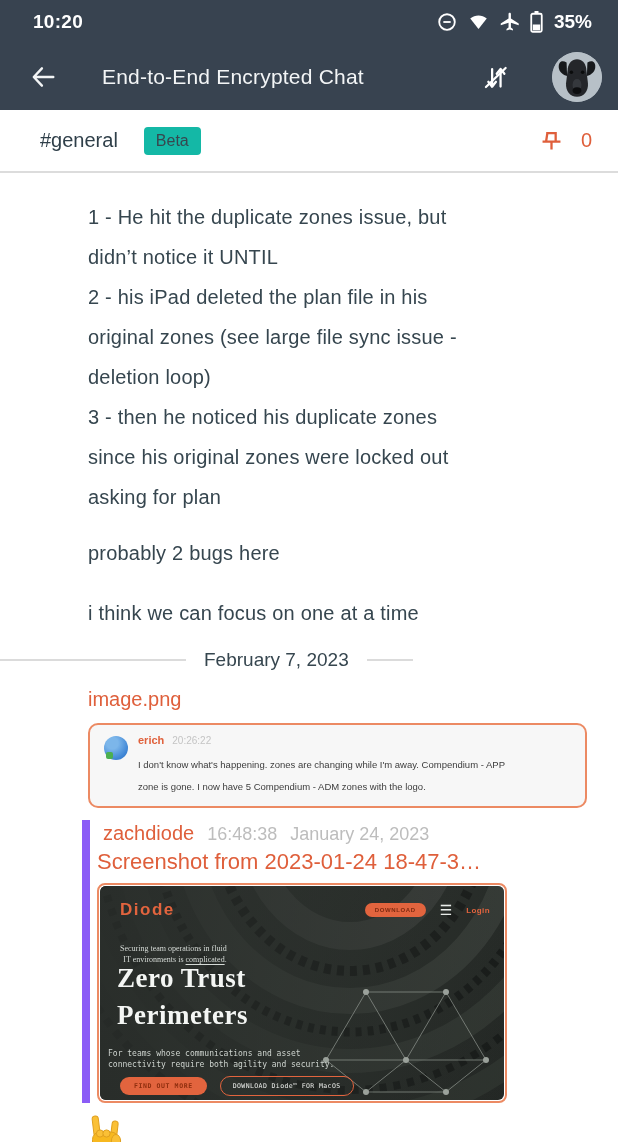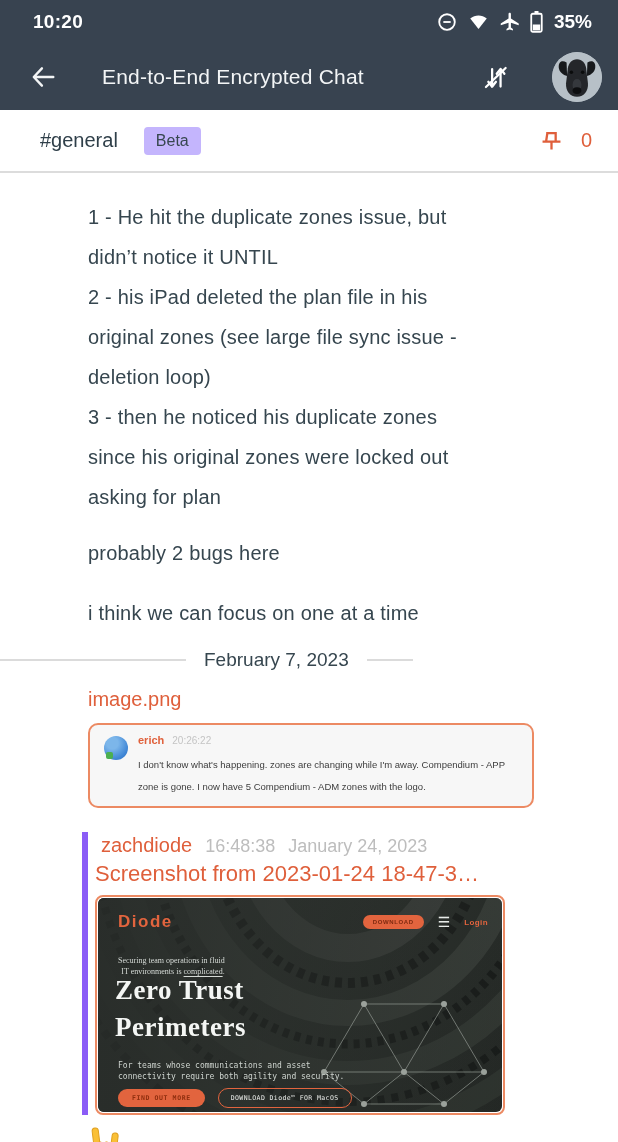--- a/index.html
+++ b/index.html
@@ -20,21 +20,21 @@
   .appbar .back { width:30px; height:30px; display:flex; align-items:center; justify-content:center; }
   .appbar .title { font-size:21px; font-weight:400; margin-left:18px; letter-spacing:.2px; }
   .appbar .spacer { flex:1; }
   .appbar .mute { width:30px; height:30px; margin-right:16px; display:flex; align-items:center; justify-content:center; }
   .avatar { width:50px; height:50px; border-radius:50%; overflow:hidden; background:#b7c0c7; }
 
   
   .channelbar { height:63px; background:#fff; border-bottom:2px solid #dcdcdc;
                 display:flex; align-items:center; padding:0 26px 0 40px; }
   .channel-name { font-size:20px; color:#2f3f49; font-weight:500; }
-  .badge { background:#c4b5fd; color:#37474f; font-size:16px; border-radius:4px;
+  .badge { background:#14b8a6; color:#37474f; font-size:16px; border-radius:4px;
            padding:5px 12px; margin-left:26px; }
   .channelbar .spacer { flex:1; }
   .pin-wrap { display:flex; align-items:center; gap:17px; }
   .pin-count { color:#df5f3b; font-size:20px; }
 
   
   .content { padding-left:88px; }
   .msg-line { font-size:20px; line-height:40px; color:#36464f; white-space:nowrap; letter-spacing:.2px; }
   .thread { margin-top:24px; }
   .p-standalone { margin-top:16px; }
@@ -44,35 +44,35 @@
   .divider { display:flex; align-items:center; margin-top:14px; height:26px; }
   .dl { height:2px; background:#dbdbdb; }
   .dl.left { width:186px; }
   .dl.right { width:46px; }
   .divider .dtext { font-size:19px; color:#36464f; margin:0 18px; }
 
   
   .attach { margin-top:13px; margin-left:88px; font-size:20px; color:#df5f3b; line-height:27px; }
 
   
-  .quote-card { margin-top:10px; margin-left:88px; width:446px; border:2px solid #ec8a63;
+  .quote-card { margin-top:10px; margin-left:88px; width:499px; border:2px solid #ec8a63;
                 border-radius:10px; background:#f7f7f7; padding:9px 14px 8px 14px;
                 display:flex; align-items:flex-start; }
   .q-avatar { width:24px; height:24px; border-radius:50%; margin-right:10px; flex:0 0 auto;
               background:radial-gradient(circle at 35% 30%, #7cb6ea 0 25%, #3f86d6 70%, #2f6db8 100%);
               position:relative; margin-top:2px; }
   .q-avatar::after { content:""; position:absolute; left:2px; bottom:1px; width:7px; height:7px;
                      border-radius:2px; background:#4caf50; }
   .q-head { display:flex; align-items:baseline; gap:8px; height:20px; }
   .q-author { color:#e0613c; font-size:11px; font-weight:700; }
   .q-time { color:#c4c4c4; font-size:10px; }
   .q-line { font-size:9.5px; line-height:22px; color:#3d3d3d; white-space:nowrap; }
 
   
-  .reply { margin-top:24px; margin-left:82px; border-left:6px solid #8b5cf6; padding-left:7px; }
+  .reply { margin-top:12px; margin-left:82px; border-left:8px solid #8b5cf6; padding-left:7px; }
   .r-head { display:flex; align-items:baseline; gap:13px; line-height:26px; padding-left:6px; }
   .r-author { color:#df5f3b; font-size:20px; font-weight:500; }
   .r-time, .r-date { color:#bdbdbd; font-size:18px; }
   .r-file { color:#df5f3b; font-size:22px; line-height:29px; }
 
   
   .site-card { margin-top:7px; width:410px; height:220px; border:2px solid #ec8a63;
                border-radius:8px; padding:1px; background:#fff; }
   .site { position:relative; width:100%; height:100%; border-radius:6px; overflow:hidden;
           background:linear-gradient(120deg,#343935 0%,#2b302c 55%,#232724 100%); }
@@ -85,21 +85,21 @@
   .nav-right { margin-left:auto; display:flex; align-items:center; gap:14px; }
   .dl-pill { background:#e2643e; color:#7e2a10; font-size:6px; font-weight:700; letter-spacing:.6px;
              padding:4px 10px; border-radius:9px; }
   .burger { color:#e8ece9; font-size:14px; line-height:1; }
   .login { color:#e2643e; font-size:8px; font-weight:700; letter-spacing:.4px; }
   .tagline { position:absolute; top:57px; left:20px; font-family:Liberation Serif, serif;
              font-size:8px; line-height:11px; color:#d5dad6;text-align:right; }
   .tagline u { text-underline-offset:1.5px; }
   .site-h1 { position:absolute; top:74px; left:17px; color:#f4f6f4; font-size:27px; line-height:37px;
              font-weight:600; letter-spacing:.5px;font-family:Liberation Serif, serif; }
-  .site-sub { position:absolute; top:162px; left:20px; font-family:"DejaVu Sans Mono","Liberation Mono",monospace;
+  .site-sub { position:absolute; top:162px; left:8px; font-family:"DejaVu Sans Mono","Liberation Mono",monospace;
               font-size:8px; line-height:11px; color:#ced4cf; }
   .cta-row { position:absolute; top:190px; left:20px; display:flex; gap:13px; align-items:center; }
   .cta1 { background:#e2643e; color:#8f2e0e; font-size:6.5px; font-weight:700; letter-spacing:.6px;
           font-family:"DejaVu Sans Mono","Liberation Mono",monospace; padding:5px 14px; border-radius:10px; }
   .cta2 { border:1px solid #e2643e; color:#edefec; font-size:6.5px; letter-spacing:.4px;
           font-family:"DejaVu Sans Mono","Liberation Mono",monospace; padding:5px 12px; border-radius:10px; }
 
   
   .reaction { margin-top:11px; margin-left:86px; width:38px; height:40px; }
 </style>

